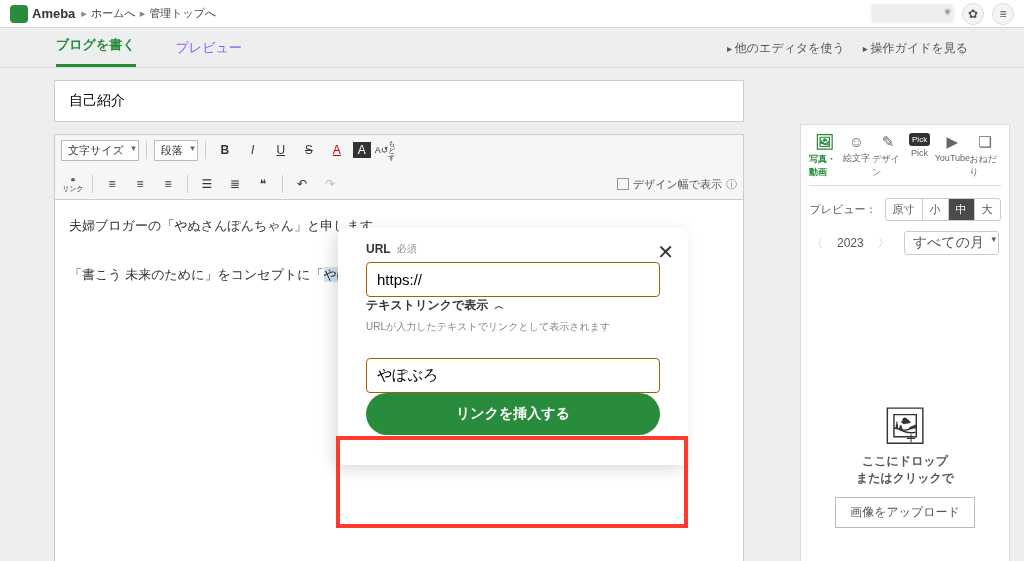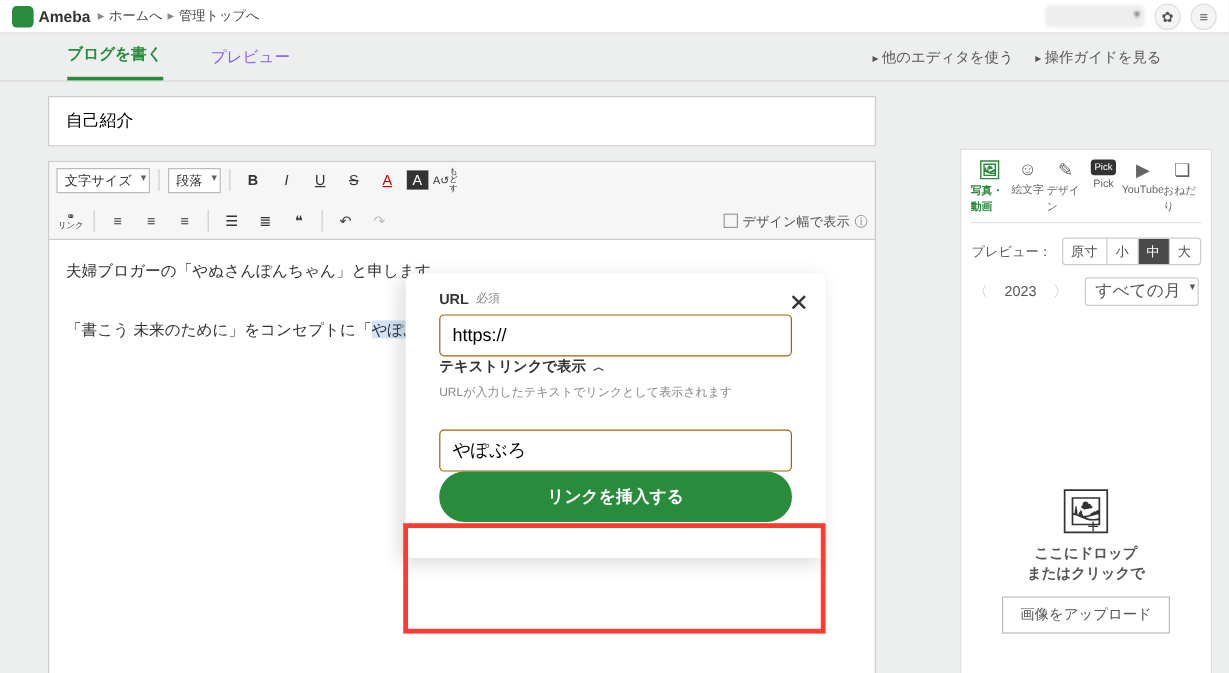--- a/index.html
+++ b/index.html
@@ -14,21 +14,21 @@
   .user-pill { background: #eee; color: #ccc; border-radius: 4px; padding: 2px 18px 2px 10px; font-size: 11px; position: relative; }
   .user-pill::after { content: "▾"; position: absolute; right: 4px; top: 2px; color: #666; font-size: 10px; }
   .round-icon { width: 22px; height: 22px; border-radius: 50%; background: #f4f4f4; border: 1px solid #ddd; display: flex; align-items: center; justify-content: center; font-size: 12px; color: #555; }
   
   .subhead { height: 40px; display: flex; align-items: flex-end; padding: 0 56px; gap: 40px; border-bottom: 1px solid #d7d7d7; }
   .tab { padding-bottom: 10px; color: #8b5cf6; font-size: 13px; cursor: pointer; }
   .tab.active { color: #298c3c; font-weight: bold; border-bottom: 3px solid #298c3c; }
   .subhead-right { margin-left: auto; display: flex; gap: 18px; align-items: center; padding-bottom: 10px; font-size: 12px; color: #555; }
   .subhead-right span::before { content: "▸ "; font-size: 10px; }
   
-  .main { position: relative; padding: 12px 0; height: calc(100% - 68px); }
+  .main { position: relative; padding: 12px 14px; height: calc(100% - 68px); }
   .editor-col { width: 730px; }
   .title-input { width: 690px; margin-left: 40px; background: #fff; border: 1px solid #ccc; padding: 12px 14px; font-size: 14px; }
   .toolbar { width: 690px; margin-left: 40px; margin-top: 12px; background: #f6f6f6; border: 1px solid #ccc; padding: 4px 6px; display: flex; flex-wrap: wrap; align-items: center; gap: 4px; row-gap: 6px; font-size: 12px; }
   .tb-select { background: #fff; border: 1px solid #bbb; font-size: 11px; padding: 2px 14px 2px 6px; position: relative; }
   .tb-select::after { content: "▾"; position: absolute; right: 2px; top: 2px; color: #666; font-size: 9px; }
   .tb-btn { width: 24px; height: 22px; display: flex; align-items: center; justify-content: center; color: #333; cursor: pointer; }
   .tb-sep { width: 1px; height: 18px; background: #ccc; margin: 0 3px; }
   .tb-right { margin-left: auto; display: flex; align-items: center; gap: 4px; font-size: 11px; color: #555; }
   .tb-check { width: 12px; height: 12px; border: 1px solid #999; }
   .editor-body { width: 690px; margin-left: 40px; background: #fff; border: 1px solid #ccc; border-top: none; padding: 14px; font-size: 13px; line-height: 1.9; height: 390px; }

